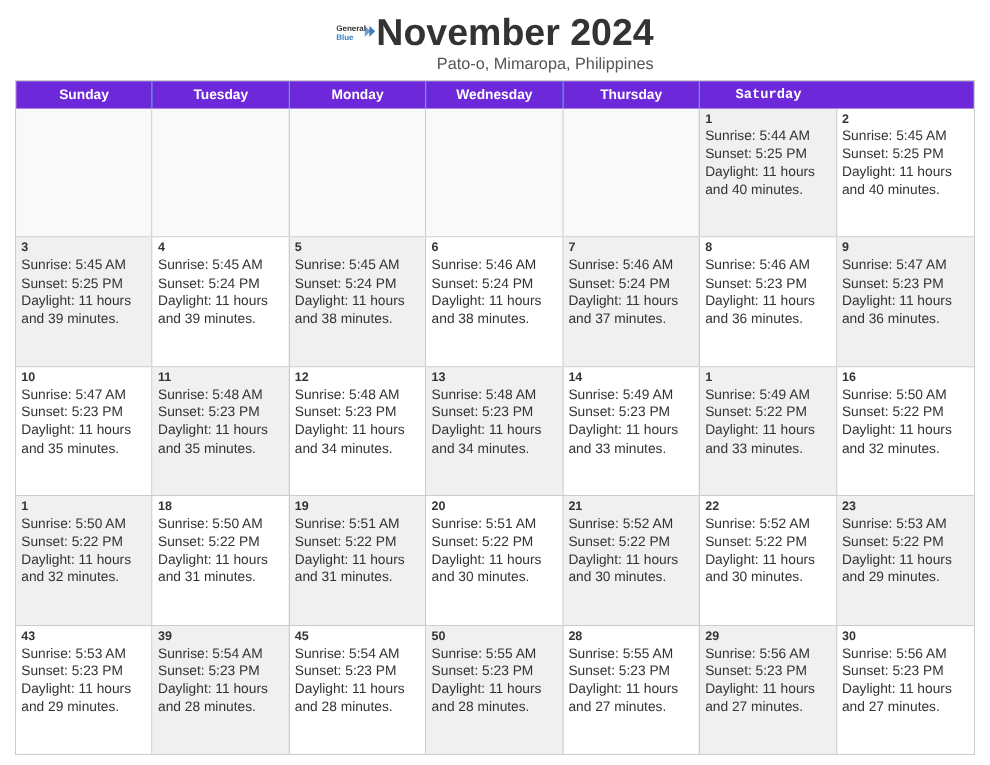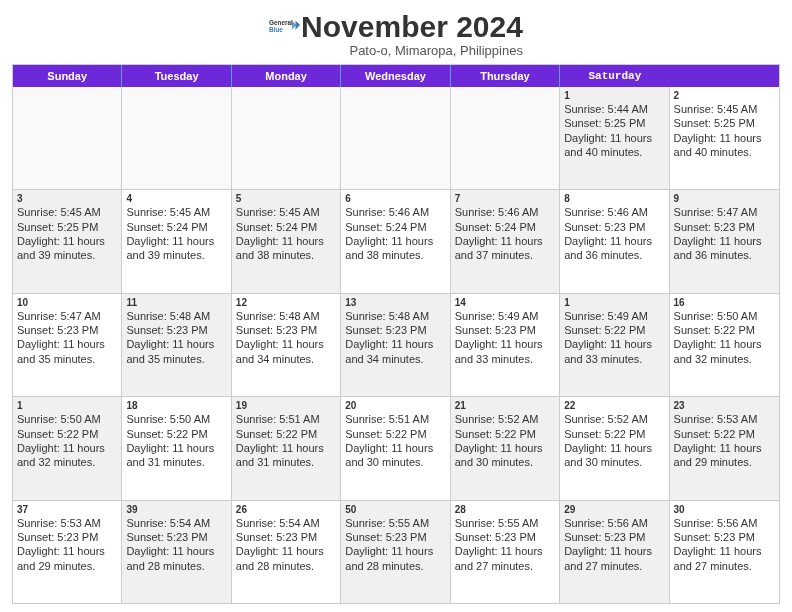--- a/index.html
+++ b/index.html
@@ -300,35 +300,35 @@
           <div class="cal-cell shaded">
             <span class="day-num">23</span>
             <div class="day-info" style="white-space: pre-line;">Sunrise: 5:53 AM
 Sunset: 5:22 PM
 Daylight: 11 hours
 and 29 minutes.</div>
           </div>
         </div>
         <div class="cal-row">
           <div class="cal-cell">
-            <span class="day-num">37</span>
+            <span class="day-num">43</span>
             <div class="day-info" style="white-space: pre-line;">Sunrise: 5:53 AM
 Sunset: 5:23 PM
 Daylight: 11 hours
 and 29 minutes.</div>
           </div>
           <div class="cal-cell shaded">
             <span class="day-num">39</span>
             <div class="day-info" style="white-space: pre-line;">Sunrise: 5:54 AM
 Sunset: 5:23 PM
 Daylight: 11 hours
 and 28 minutes.</div>
           </div>
           <div class="cal-cell">
-            <span class="day-num">26</span>
+            <span class="day-num">45</span>
             <div class="day-info" style="white-space: pre-line;">Sunrise: 5:54 AM
 Sunset: 5:23 PM
 Daylight: 11 hours
 and 28 minutes.</div>
           </div>
           <div class="cal-cell shaded">
             <span class="day-num">50</span>
             <div class="day-info" style="white-space: pre-line;">Sunrise: 5:55 AM
 Sunset: 5:23 PM
 Daylight: 11 hours

